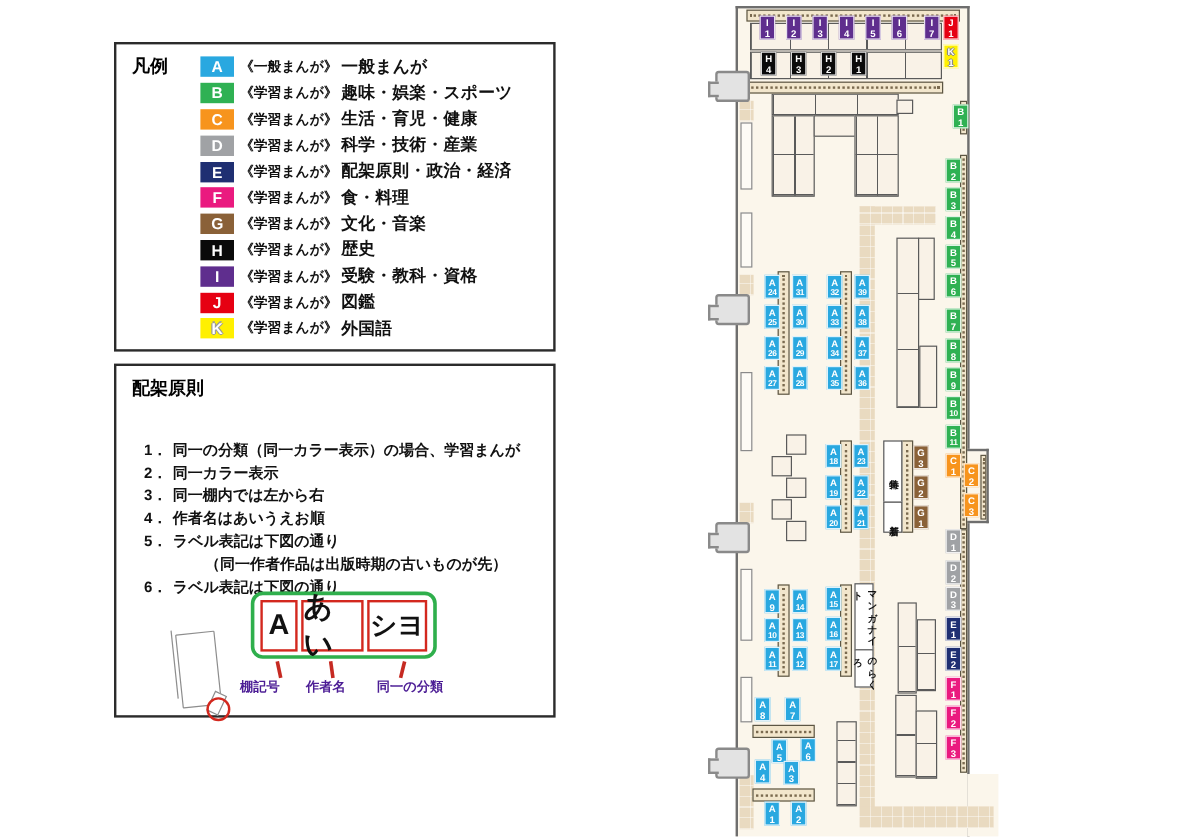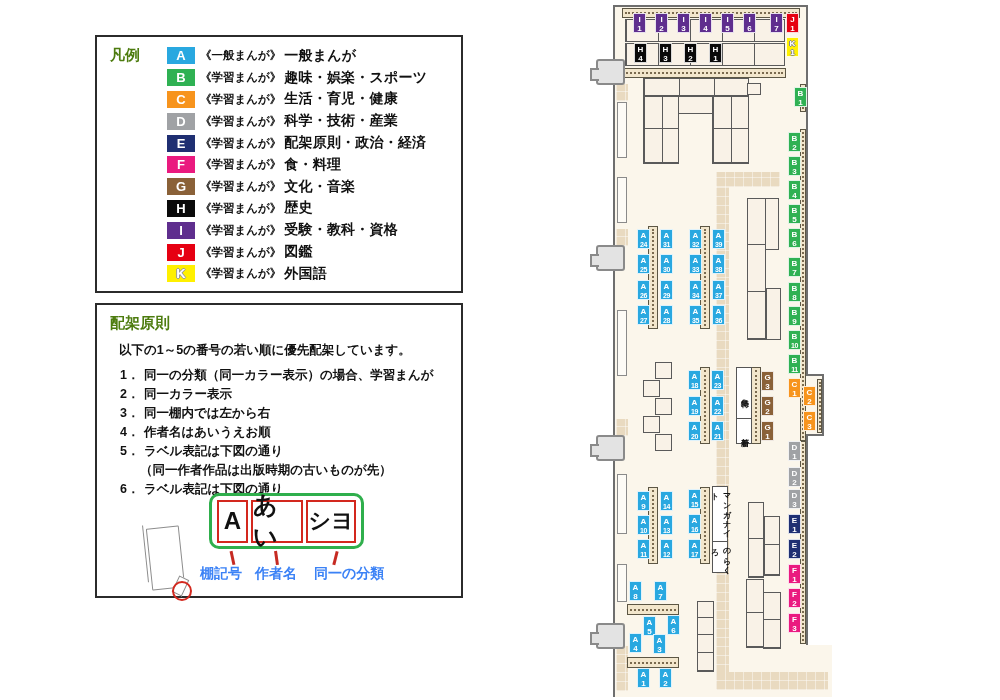--- a/index.html
+++ b/index.html
@@ -4,44 +4,44 @@
 <style>
   html,body{margin:0;padding:0;}
   body{
     width:1000px;height:700px;position:relative;background:#ffffff;
     font-family:"Liberation Sans","DejaVu Sans",sans-serif;overflow:hidden;
   }
   
   .info-box{position:absolute;background:#fff;border:2px solid #2b2b2b;box-sizing:border-box;}
   #legend-box{left:95px;top:35px;width:368px;height:258px;}
   #principles-box{left:95px;top:303px;width:368px;height:295px;}
-  .box-title{position:absolute;left:13px;top:9px;font-size:15px;font-weight:bold;color:#4d7c0f;}
+  .box-title{position:absolute;left:13px;top:9px;font-size:15px;font-weight:bold;color:#000000;}
   #legend-rows{position:absolute;left:70px;top:8px;}
   .legend-row{display:flex;align-items:center;height:21.8px;}
   .chip{width:28px;height:17px;margin-right:5px;display:flex;align-items:center;justify-content:center;
         color:#fff;font-size:13px;font-weight:bold;flex:0 0 auto;}
   .chip.k-chip{color:#fff;text-shadow:-1px 0 #9a9a9a,1px 0 #9a9a9a,0 -1px #9a9a9a,0 1px #9a9a9a;}
   .legend-series{font-size:11.5px;font-weight:bold;color:#111;margin-right:3px;white-space:nowrap;}
   .legend-label{font-size:14px;font-weight:bold;color:#111;white-space:nowrap;letter-spacing:0.2px;}
   #principles-intro{position:absolute;left:22px;top:37px;font-size:12.5px;font-weight:bold;color:#111;}
   #principles-list{position:absolute;left:23px;top:61px;font-size:12.5px;font-weight:bold;color:#111;}
   .prin-row{display:flex;line-height:19px;}
   .prin-num{width:24px;flex:0 0 auto;}
-  .prin-sub{margin-left:20px;line-height:19px;}
+  .prin-sub{margin-left:40px;line-height:19px;text-align:center;}
   
   #label-diagram{position:absolute;left:0;top:180px;width:368px;height:110px;}
   #green-frame{position:absolute;left:112px;top:8px;width:155px;height:56px;border:3.5px solid #2FAF4C;
                border-radius:10px;background:#fff;display:flex;align-items:center;padding:0 5px;gap:3px;box-sizing:border-box;}
   .ex-cell{height:43px;border:2px solid #D3281E;display:flex;align-items:center;justify-content:center;
            font-size:24px;font-weight:bold;color:#111;box-sizing:border-box;background:#fff;}
   .ex-cell:nth-child(1){width:32px;}
   .ex-cell:nth-child(2){width:54px;}
   .ex-cell:nth-child(3){width:52px;font-size:22px;}
   .callout-line{position:absolute;width:2.5px;height:14px;background:#C62A22;}
-  .callout-label{position:absolute;font-size:14px;font-weight:bold;color:#3b82f6;white-space:nowrap;}
+  .callout-label{position:absolute;font-size:11px;font-weight:bold;color:#4c1d95;white-space:nowrap;}
   
   #book-icon{position:absolute;left:42px;top:40px;width:60px;height:75px;}
   .book-body{position:absolute;left:10px;top:2px;width:31px;height:60px;background:#fff;border:1.5px solid #8d8d8d;
              transform:rotate(-6deg);border-radius:1px;}
   .book-spine{position:absolute;left:6px;top:0;width:7px;height:57px;border-left:1.5px solid #8d8d8d;transform:rotate(-6deg);}
   .book-tag{position:absolute;left:36px;top:52px;width:9px;height:16px;background:#fff;border:1.5px solid #8d8d8d;transform:rotate(25deg);}
   .book-ring{position:absolute;left:33px;top:56px;width:16px;height:16px;border:2.5px solid #D3281E;border-radius:50%;}
   
   #map{position:absolute;left:0;top:0;width:1000px;height:700px;}
   .abs{position:absolute;box-sizing:border-box;}
@@ -512,21 +512,20 @@
       <div class="legend-row">
         <div class="chip k-chip" style="background: rgb(255, 240, 0);">K</div>
         <span class="legend-series">《学習まんが》</span>
         <span class="legend-label">外国語</span>
       </div>
     </div>
 </div>
 
 <div class="info-box" id="principles-box">
   <div class="box-title">配架原則</div>
-  <div id="principles-intro">以下の1～5の番号の若い順に優先配架しています。</div>
   <div id="principles-list">
       <div class="prin-row">
         <span class="prin-num">1．</span>
         <span>同一の分類（同一カラー表示）の場合、学習まんが</span>
       </div>
       <div class="prin-row">
         <span class="prin-num">2．</span>
         <span>同一カラー表示</span>
       </div>
       <div class="prin-row">

